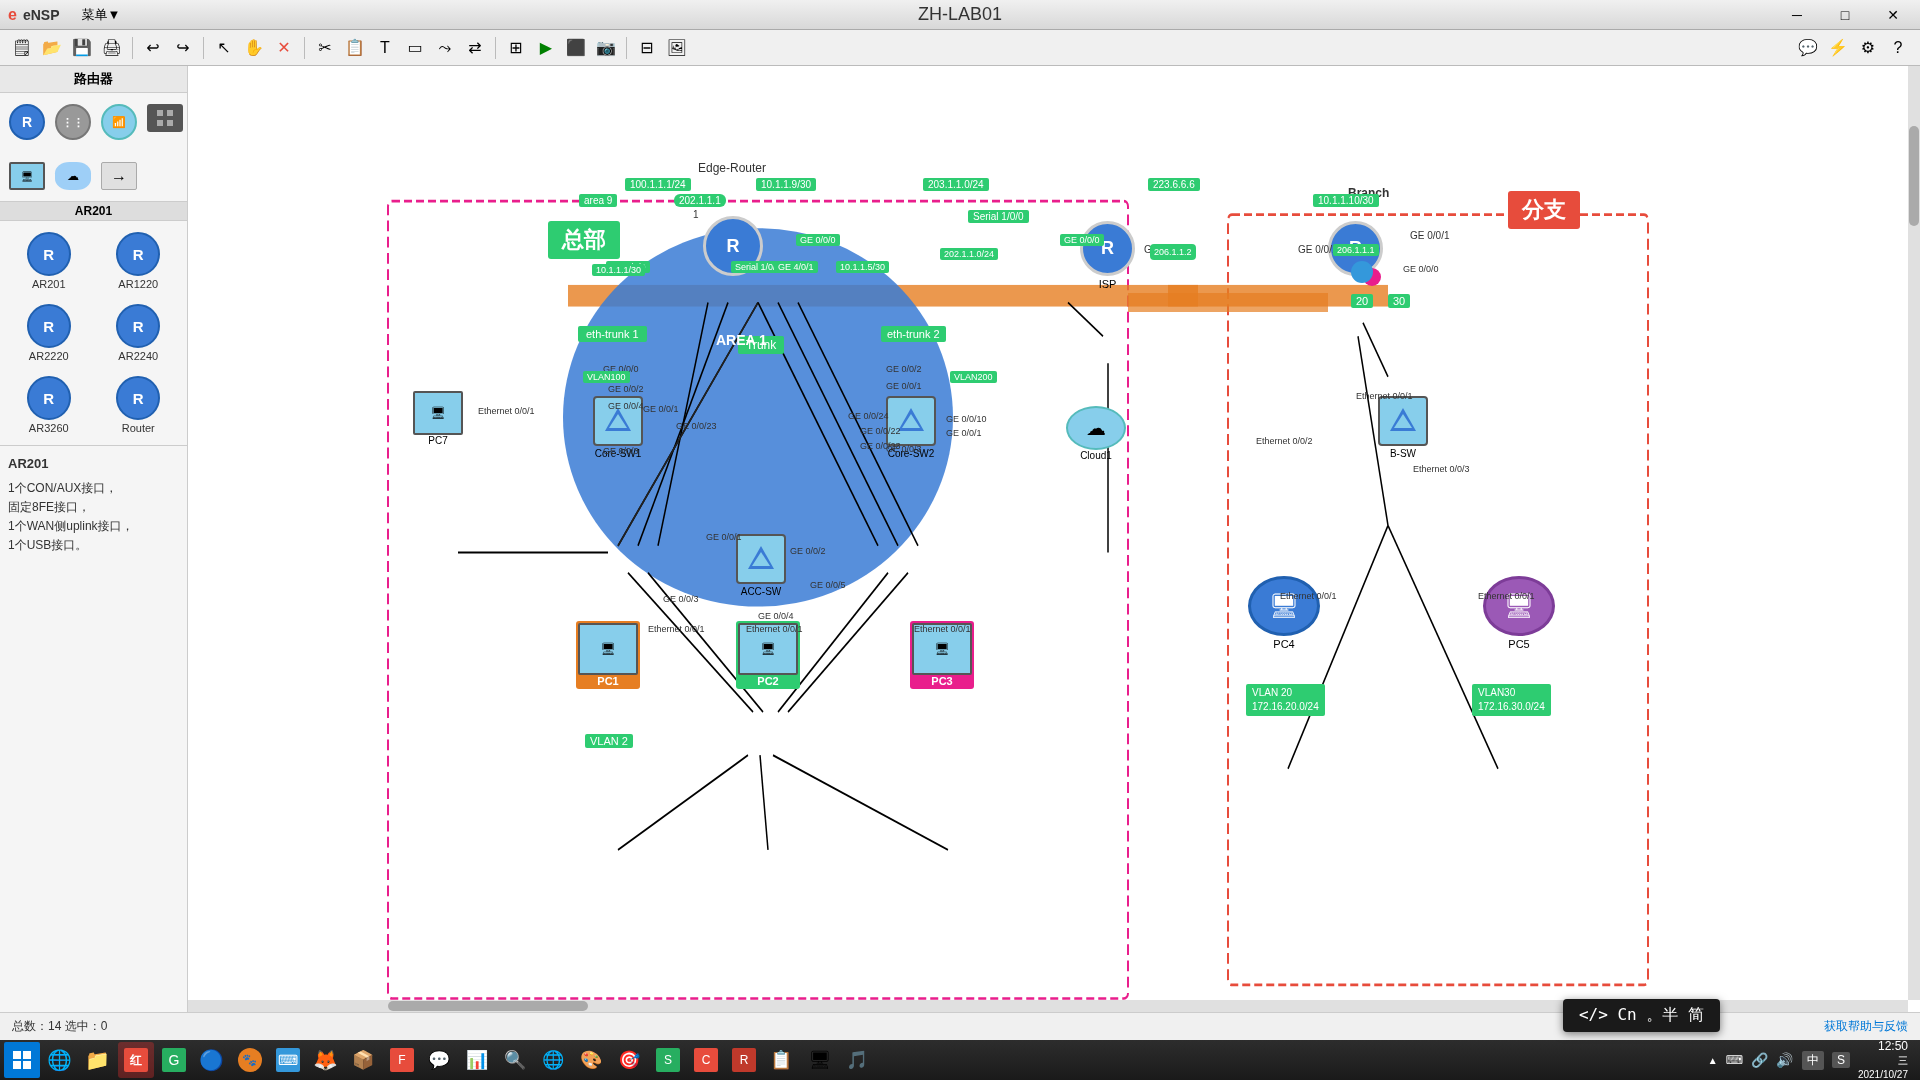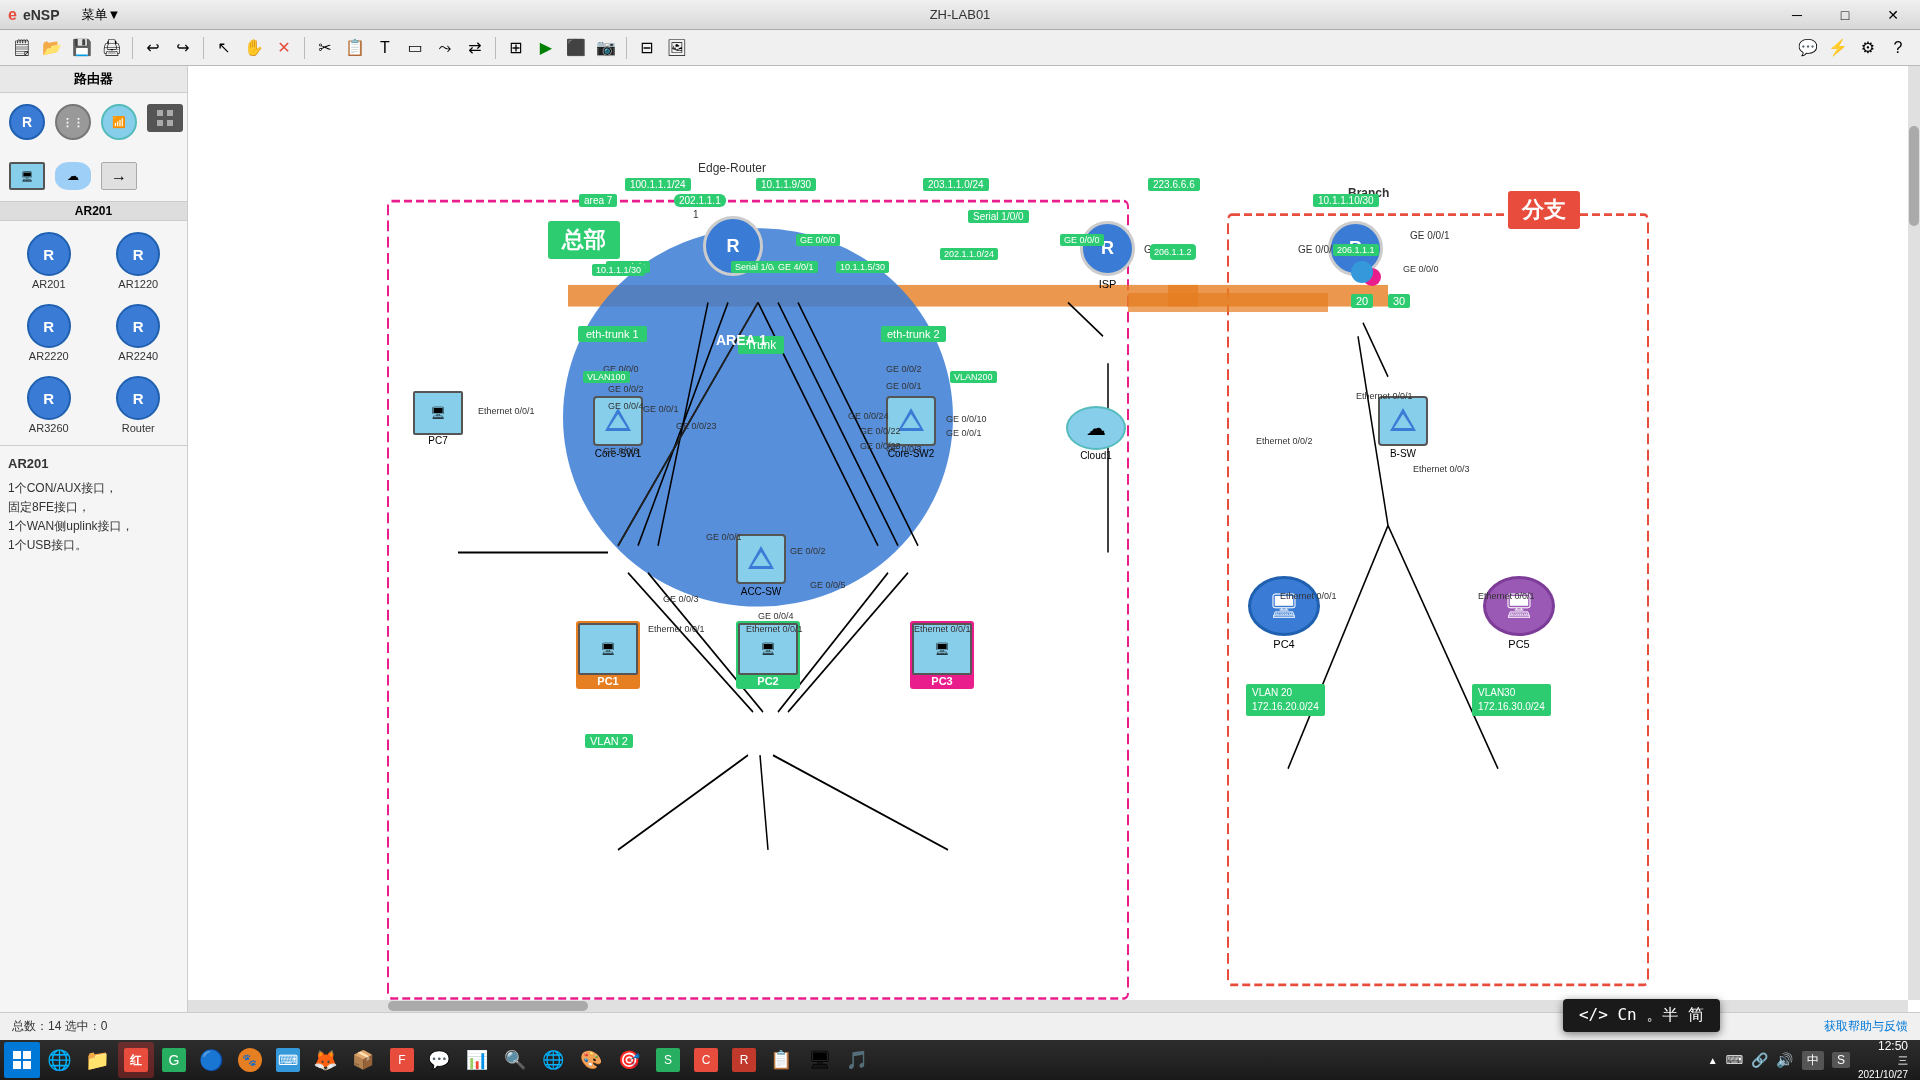--- a/index.html
+++ b/index.html
@@ -6,21 +6,21 @@
     body { width: 1920px; height: 1080px; overflow: hidden; background: #c0c0c0; font-family: 'Microsoft YaHei', Arial, sans-serif; font-size: 12px; }
 
     
     #titlebar {
       width: 100%; height: 30px; background: linear-gradient(to bottom, #f0f0f0, #d8d8d8);
       display: flex; align-items: center; justify-content: space-between;
       border-bottom: 1px solid #aaa; user-select: none;
     }
     #titlebar-left { display: flex; align-items: center; gap: 6px; padding-left: 8px; }
     #titlebar-logo { color: #e74c3c; font-weight: bold; font-size: 16px; }
-    #titlebar-title { flex: 1; text-align: center; font-size: 13px; color: #333; position: absolute; left: 50%; transform: translateX(-50%); }
+    #titlebar-title { flex: 1; text-align: center; font-size: 18px; color: #333; position: absolute; left: 50%; transform: translateX(-50%); }
     #titlebar-controls { display: flex; gap: 2px; padding-right: 4px; }
     .title-btn { width: 46px; height: 30px; border: none; background: transparent; cursor: pointer; font-size: 14px; display: flex; align-items: center; justify-content: center; }
 
     
     #toolbar {
       height: 36px; background: #f0f0f0; border-bottom: 1px solid #bbb;
       display: flex; align-items: center; padding: 0 8px; gap: 2px;
     }
     .tb-btn { width: 28px; height: 28px; border: 1px solid transparent; background: transparent; cursor: pointer; display: flex; align-items: center; justify-content: center; font-size: 16px; border-radius: 2px; }
     .tb-sep { width: 1px; height: 22px; background: #bbb; margin: 0 4px; }
@@ -357,21 +357,21 @@
       <div style="text-align:center;font-size:11px;margin-top:2px;">PC5</div>
     </div>
 
     <div style="position:absolute;top:202px;left:1175px;width:18px;height:18px;background:#e91e8c;border-radius:50%;"></div>
 
     <div style="position:absolute;top:195px;left:1163px;width:22px;height:22px;background:#3498db;border-radius:50%;"></div>
 
     <div style="position:absolute;top:112px;left:437px;background:#2ecc71;color:white;padding:1px 5px;border-radius:2px;font-size:10px;">100.1.1.1/24</div>
     <div style="position:absolute;top:112px;left:568px;background:#2ecc71;color:white;padding:1px 5px;border-radius:2px;font-size:10px;">10.1.1.9/30</div>
     <div style="position:absolute;top:128px;left:486px;background:#2ecc71;color:white;padding:1px 5px;border-radius:6px;font-size:10px;">202.1.1.1</div>
-    <div style="position:absolute;top:128px;left:391px;background:#2ecc71;color:white;padding:1px 5px;border-radius:2px;font-size:10px;">area 7</div>
+    <div style="position:absolute;top:128px;left:391px;background:#2ecc71;color:white;padding:1px 5px;border-radius:2px;font-size:10px;">area 9</div>
     <div style="position:absolute;top:143px;left:505px;font-size:10px;color:#333;">1</div>
     <div style="position:absolute;top:112px;left:735px;background:#2ecc71;color:white;padding:1px 5px;border-radius:2px;font-size:10px;">203.1.1.0/24</div>
     <div style="position:absolute;top:144px;left:780px;background:#2ecc71;color:white;padding:1px 5px;border-radius:2px;font-size:10px;">Serial 1/0/0</div>
     <div style="position:absolute;top:112px;left:960px;background:#2ecc71;color:white;padding:1px 5px;border-radius:2px;font-size:10px;">223.6.6.6</div>
     <div style="position:absolute;top:128px;left:1125px;background:#2ecc71;color:white;padding:1px 5px;border-radius:2px;font-size:10px;">10.1.1.10/30</div>
 
     <div style="position:absolute;top:168px;left:608px;background:#2ecc71;color:white;padding:1px 4px;border-radius:2px;font-size:9px;">GE 0/0/0</div>
     <div style="position:absolute;top:168px;left:872px;background:#2ecc71;color:white;padding:1px 4px;border-radius:2px;font-size:9px;">GE 0/0/0</div>
     <div style="position:absolute;top:178px;left:956px;font-size:10px;color:#333;">GE 0/0/1</div>
     <div style="position:absolute;top:178px;left:1110px;font-size:10px;color:#333;">GE 0/0/1</div>

